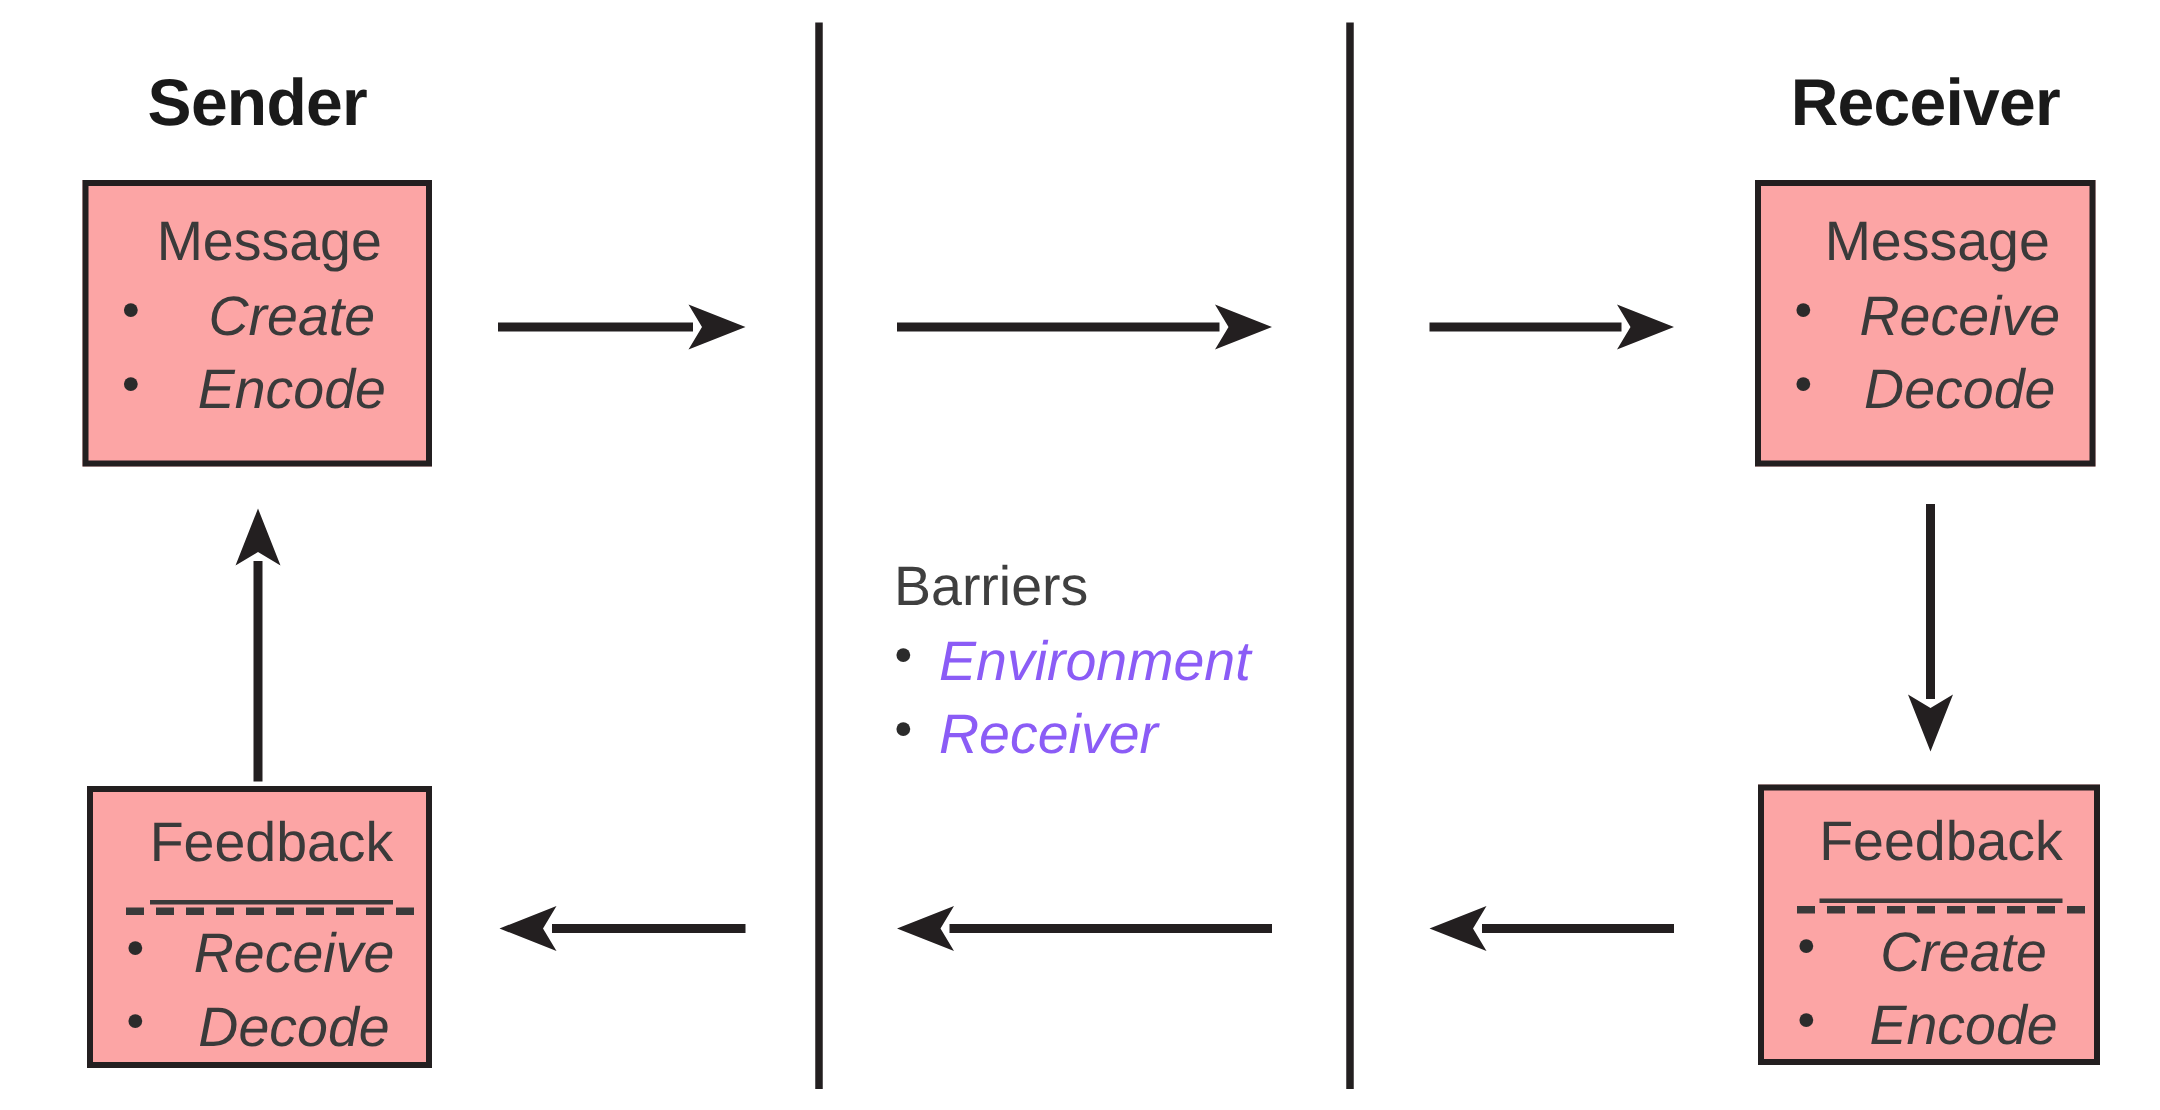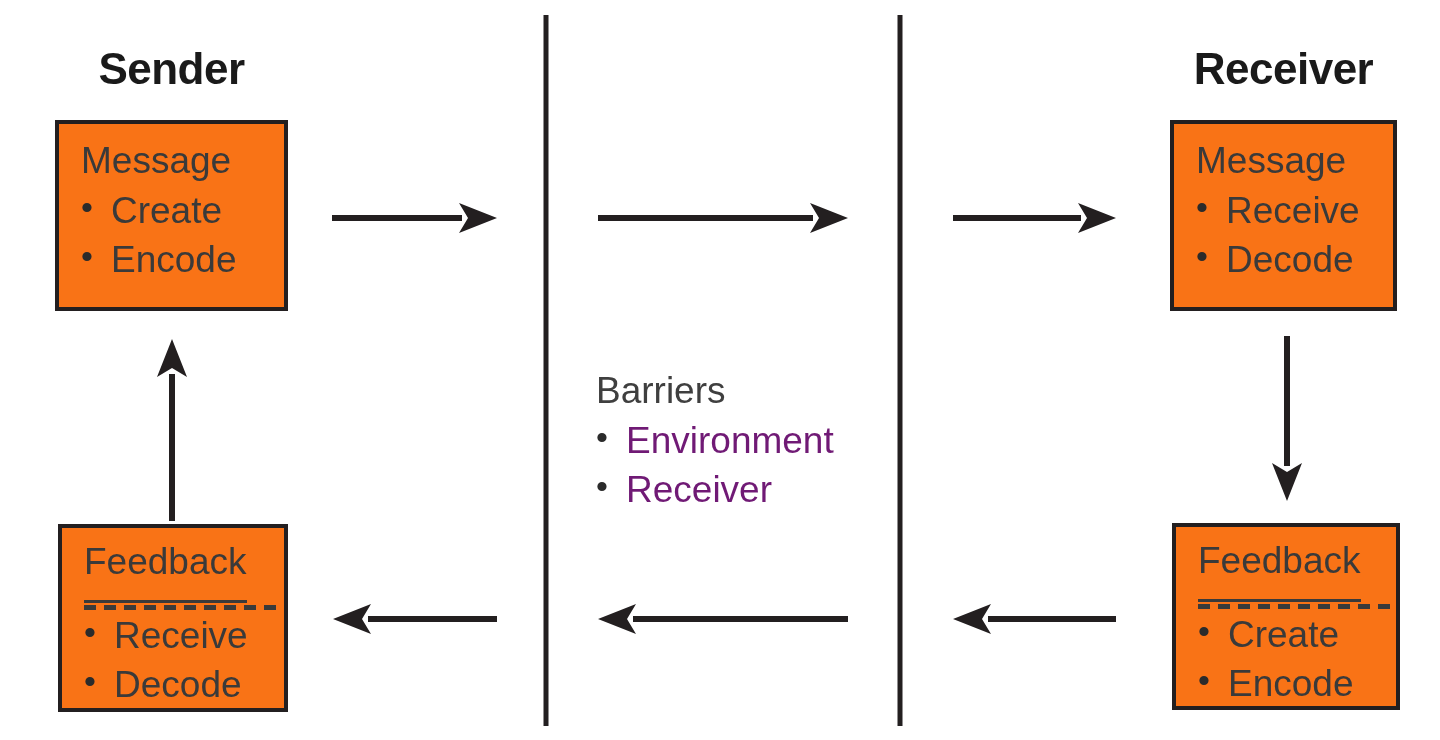--- a/index.html
+++ b/index.html
@@ -14,21 +14,22 @@
     position: relative;
     width: 1440px;
     height: 740px;
     background: #ffffff;
     overflow: hidden;
   }
   .node-box {
     position: absolute;
     box-sizing: border-box;
     border: 4px solid #231f20;
-    background: #f97316;
+    background: #fca5a5;
+    text-align: center;
   }
   .column-title {
     position: absolute;
     font-size: 44px;
     font-weight: bold;
     color: #1a1a1a;
     letter-spacing: -0.5px;
     text-align: center;
     white-space: nowrap;
   }
@@ -64,34 +65,35 @@
     margin: 0;
     padding: 0;
   }
   .bullet-item {
     font-size: 37px;
     color: #3a3a3a;
     line-height: 1.33;
     white-space: nowrap;
     position: relative;
     padding-left: 30px;
+    font-style: italic;
   }
   .bullet-item::before {
     content: "\2022";
     position: absolute;
     left: 0;
     top: -1px;
     font-size: 34px;
     color: #2b2b2b;
   }
   .barriers-block {
     position: absolute;
   }
   .barriers-block .box-heading { color: #3f3f3f; margin-top: 19px; }
-  .barriers-block .bullet-item { color: #701a75; }
+  .barriers-block .bullet-item { color: #8b5cf6; }
   svg.overlay {
     position: absolute;
     left: 0;
     top: 0;
     width: 1440px;
     height: 740px;
     pointer-events: none;
   }
 </style>
 </head>

